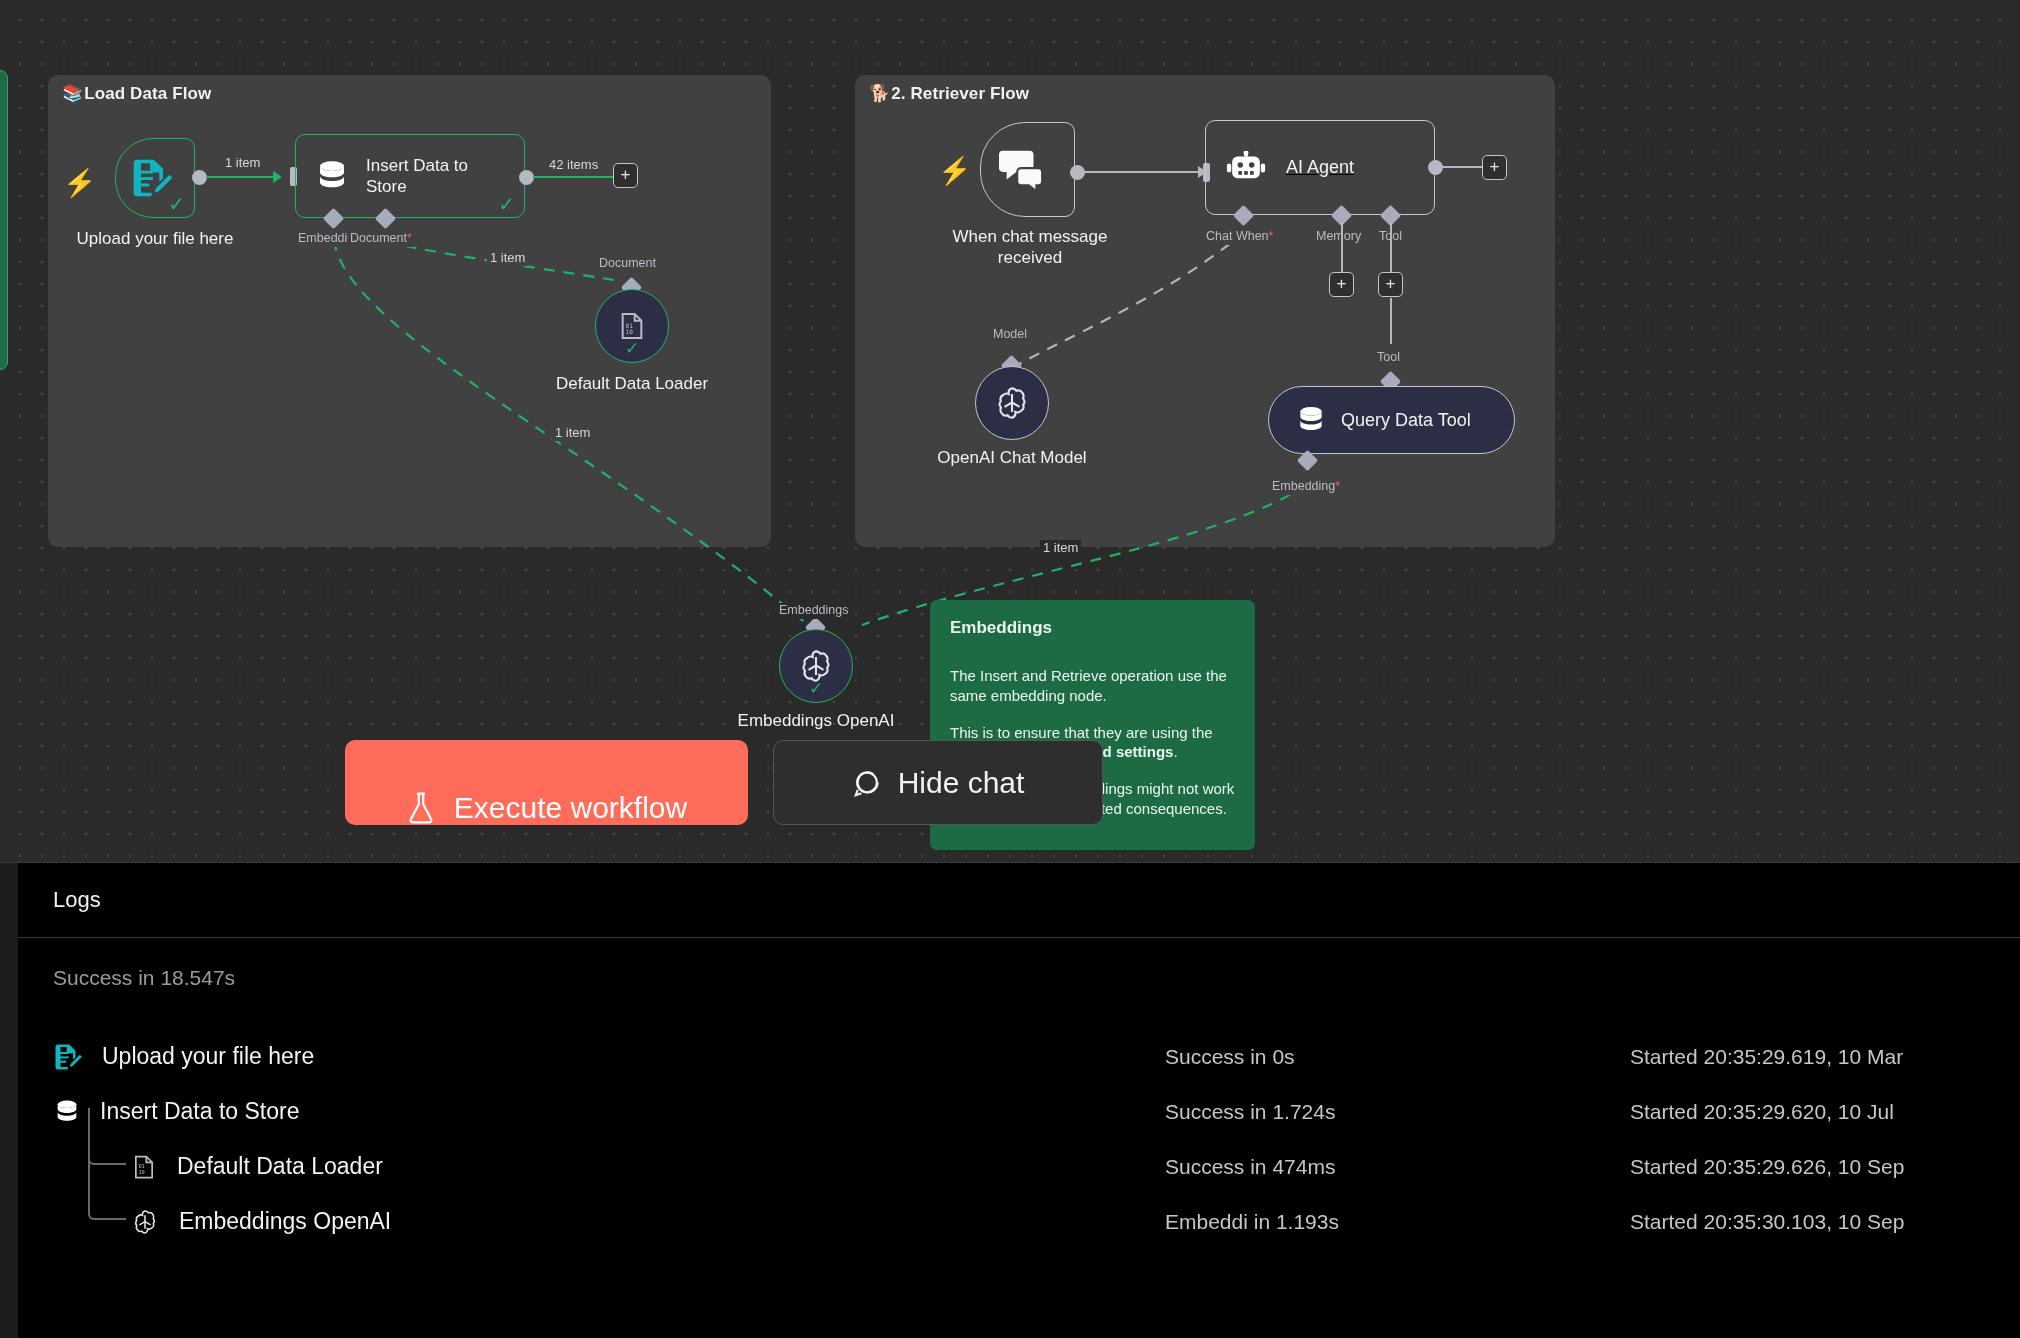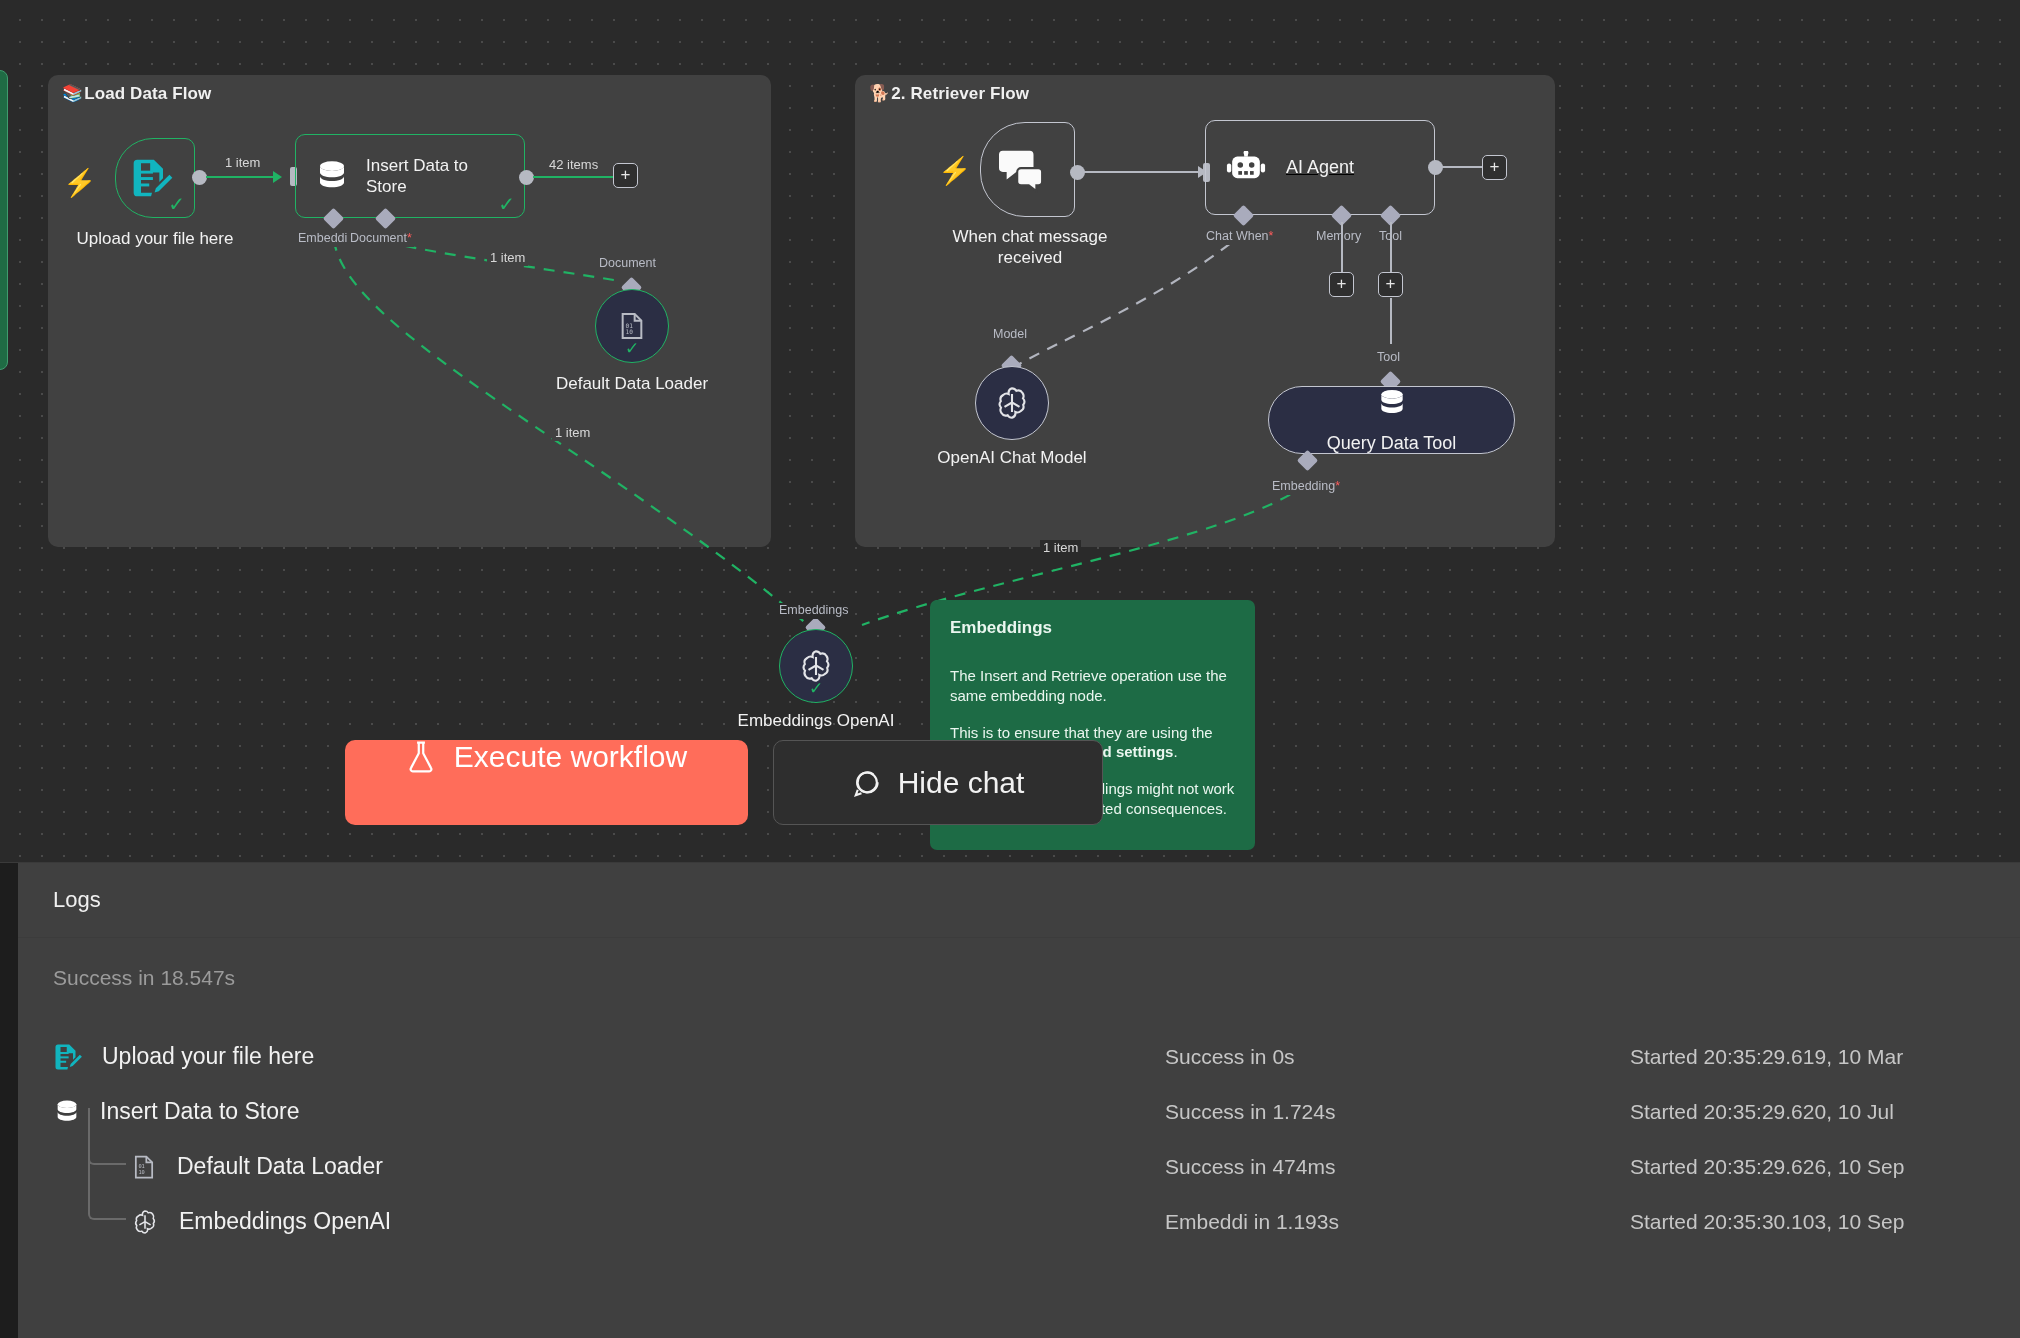--- a/index.html
+++ b/index.html
@@ -111,21 +111,20 @@
   
   .node-pill {
     position: absolute;
     border-radius: 34px;
     background: #2b2e44;
     border: 1.7px solid #c3c6d0;
     display: flex;
     align-items: center;
     gap: 14px;
     padding: 0 26px;
-    flex-direction: column;
   }
   .node-pill .pill-text {
     color: #f2f2f2;
     font-size: 18px;
     white-space: nowrap;
   }
 
   
   .port-dot {
     position: absolute;
@@ -238,21 +237,21 @@
     position: absolute;
     left: 345px; top: 740px;
     width: 403px; height: 85px;
     background: #ff6d5a;
     border: none;
     border-radius: 10px;
     color: #ffffff;
     font-size: 30px;
     font-family: "Liberation Sans", sans-serif;
     display: flex;
-    align-items: flex-start;
+    align-items: flex-end;
     justify-content: center;
     gap: 18px;
     cursor: pointer;
   }
   #hide-chat {
     position: absolute;
     left: 773px; top: 740px;
     width: 330px; height: 85px;
     background: #2e2e2e;
     border: 1.3px solid #555;
@@ -265,21 +264,21 @@
     justify-content: center;
     gap: 16px;
     cursor: pointer;
   }
 
   
   #logs-panel {
     position: absolute;
     left: 0; top: 862px;
     width: 2020px; height: 476px;
-    background: #404040;
+    background: #000000;
     border-top: 1px solid #3a3a3a;
   }
   #logs-accent {
     position: absolute;
     left: 0; top: 0;
     width: 18px; height: 476px;
     background: #1d1d1d;
   }
   #logs-header {
     position: absolute;

